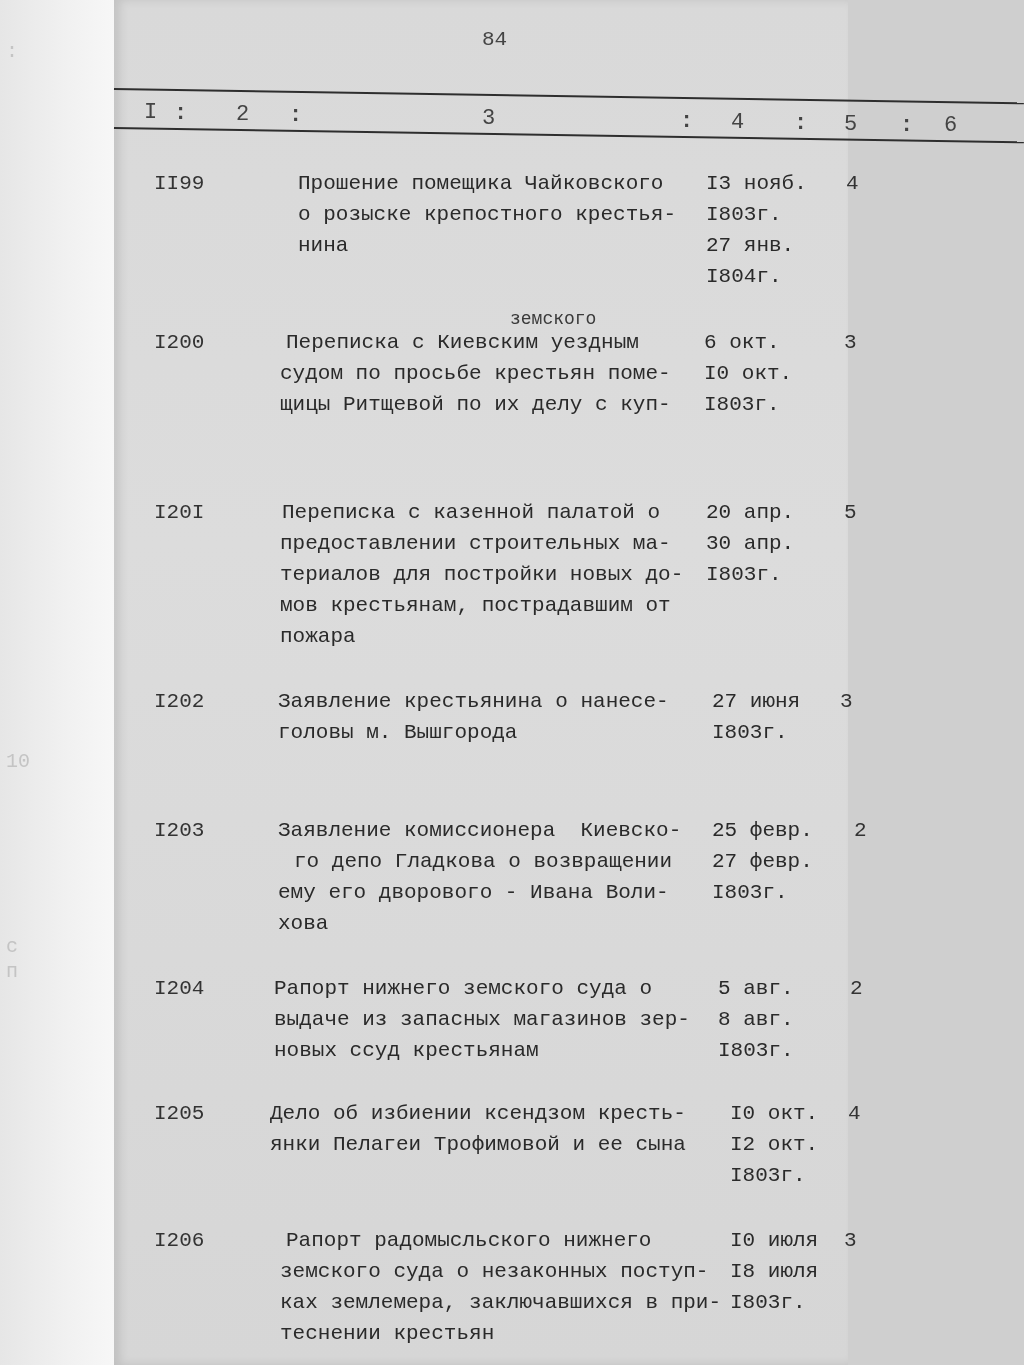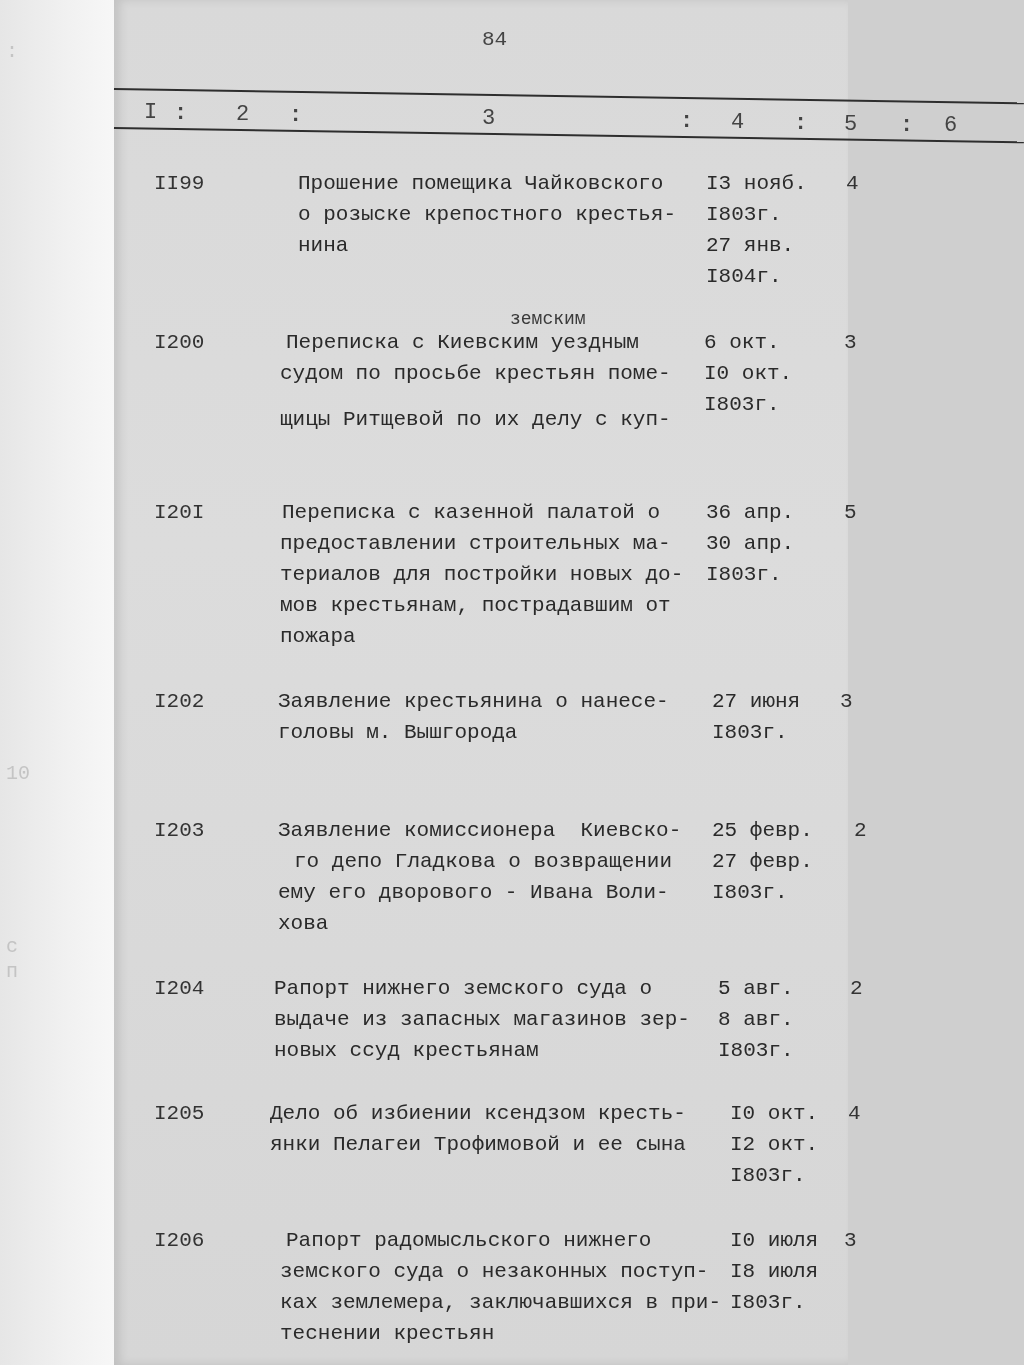--- a/index.html
+++ b/index.html
@@ -31,21 +31,21 @@
     .entry .dates { position: absolute; left: 595px; top: 0; white-space: pre; color: #2a2a2a; }
     .entry .sheets { position: absolute; left: 732px; top: 0; color: #333; }
     .insert { position: absolute; font-size: 18px; color: #3a3a3a; }
     .line { display: block; }
   </style>
 </head>
 <body>
 
 <div class="left-page" id="left-page">
     <span class="ghost" style="top: 40px;">:</span>
-    <span class="ghost" style="top: 750px; margin-top: 12px;">10</span>
+    <span class="ghost" style="top: 750px;">10</span>
     <span class="ghost" style="top: 935px;">с</span>
     <span class="ghost" style="top: 960px;">п</span>
   </div>
 
 <div class="page">
   <div class="page-number">84</div>
   <div class="rule top"></div>
   <div class="rule bottom"></div>
   <div id="header-columns">
       <span class="colhead" style="left: 30px; top: 100.48px;">I</span>
@@ -62,29 +62,29 @@
     </div>
   <div id="entries">
       <div class="entry" style="top: 168px;">
         <span class="num">II99</span>
         <div class="desc" style="left: 184px;"><span class="line">Прошение помещика Чайковского</span><span class="line" style="margin-left: 0px;">о розыске крепостного крестья-</span><span class="line" style="margin-left: 0px;">нина</span></div>
         <div class="dates" style="left: 592px;"><span class="line">I3 нояб.</span><span class="line">I803г.</span><span class="line">27 янв.</span><span class="line">I804г.</span></div>
         <span class="sheets" style="left: 732px;">4</span>
       </div>
       <div class="entry" style="top: 327px;">
         <span class="num">I200</span>
-        <div class="desc" style="left: 172px;"><span class="line">Переписка с Киевским уездным</span><span class="line" style="margin-left: -6px;">судом по просьбе крестьян поме-</span><span class="line" style="margin-left: -6px; margin-top: 15px;">щицы Ритщевой по их делу с куп-</span></div>
+        <div class="desc" style="left: 172px;"><span class="line">Переписка с Киевским уездным</span><span class="line" style="margin-left: -6px;">судом по просьбе крестьян поме-</span><span class="line" style="margin-left: -6px;">щицы Ритщевой по их делу с куп-</span></div>
         <div class="dates" style="left: 590px;"><span class="line">6 окт.</span><span class="line">I0 окт.</span><span class="line">I803г.</span></div>
         <span class="sheets" style="left: 730px;">3</span>
       </div>
-      <span class="insert" style="left: 396px; top: 309px;">земским</span>
+      <span class="insert" style="left: 396px; top: 309px;">земского</span>
       <div class="entry" style="top: 497px;">
         <span class="num">I20I</span>
         <div class="desc" style="left: 168px;"><span class="line">Переписка с казенной палатой о</span><span class="line" style="margin-left: -2px;">предоставлении строительных ма-</span><span class="line" style="margin-left: -2px;">териалов для постройки новых до-</span><span class="line" style="margin-left: -2px;">мов крестьянам, пострадавшим от</span><span class="line" style="margin-left: -2px;">пожара</span></div>
-        <div class="dates" style="left: 592px;"><span class="line">36 апр.</span><span class="line">30 апр.</span><span class="line">I803г.</span></div>
+        <div class="dates" style="left: 592px;"><span class="line">20 апр.</span><span class="line">30 апр.</span><span class="line">I803г.</span></div>
         <span class="sheets" style="left: 730px;">5</span>
       </div>
       <div class="entry" style="top: 686px;">
         <span class="num">I202</span>
         <div class="desc" style="left: 164px;"><span class="line">Заявление крестьянина о нанесе-</span><span class="line" style="margin-left: 0px;">головы м. Вышгорода</span></div>
         <div class="dates" style="left: 598px;"><span class="line">27 июня</span><span class="line">I803г.</span></div>
         <span class="sheets" style="left: 726px;">3</span>
       </div>
       <div class="entry" style="top: 815px;">
         <span class="num">I203</span>

